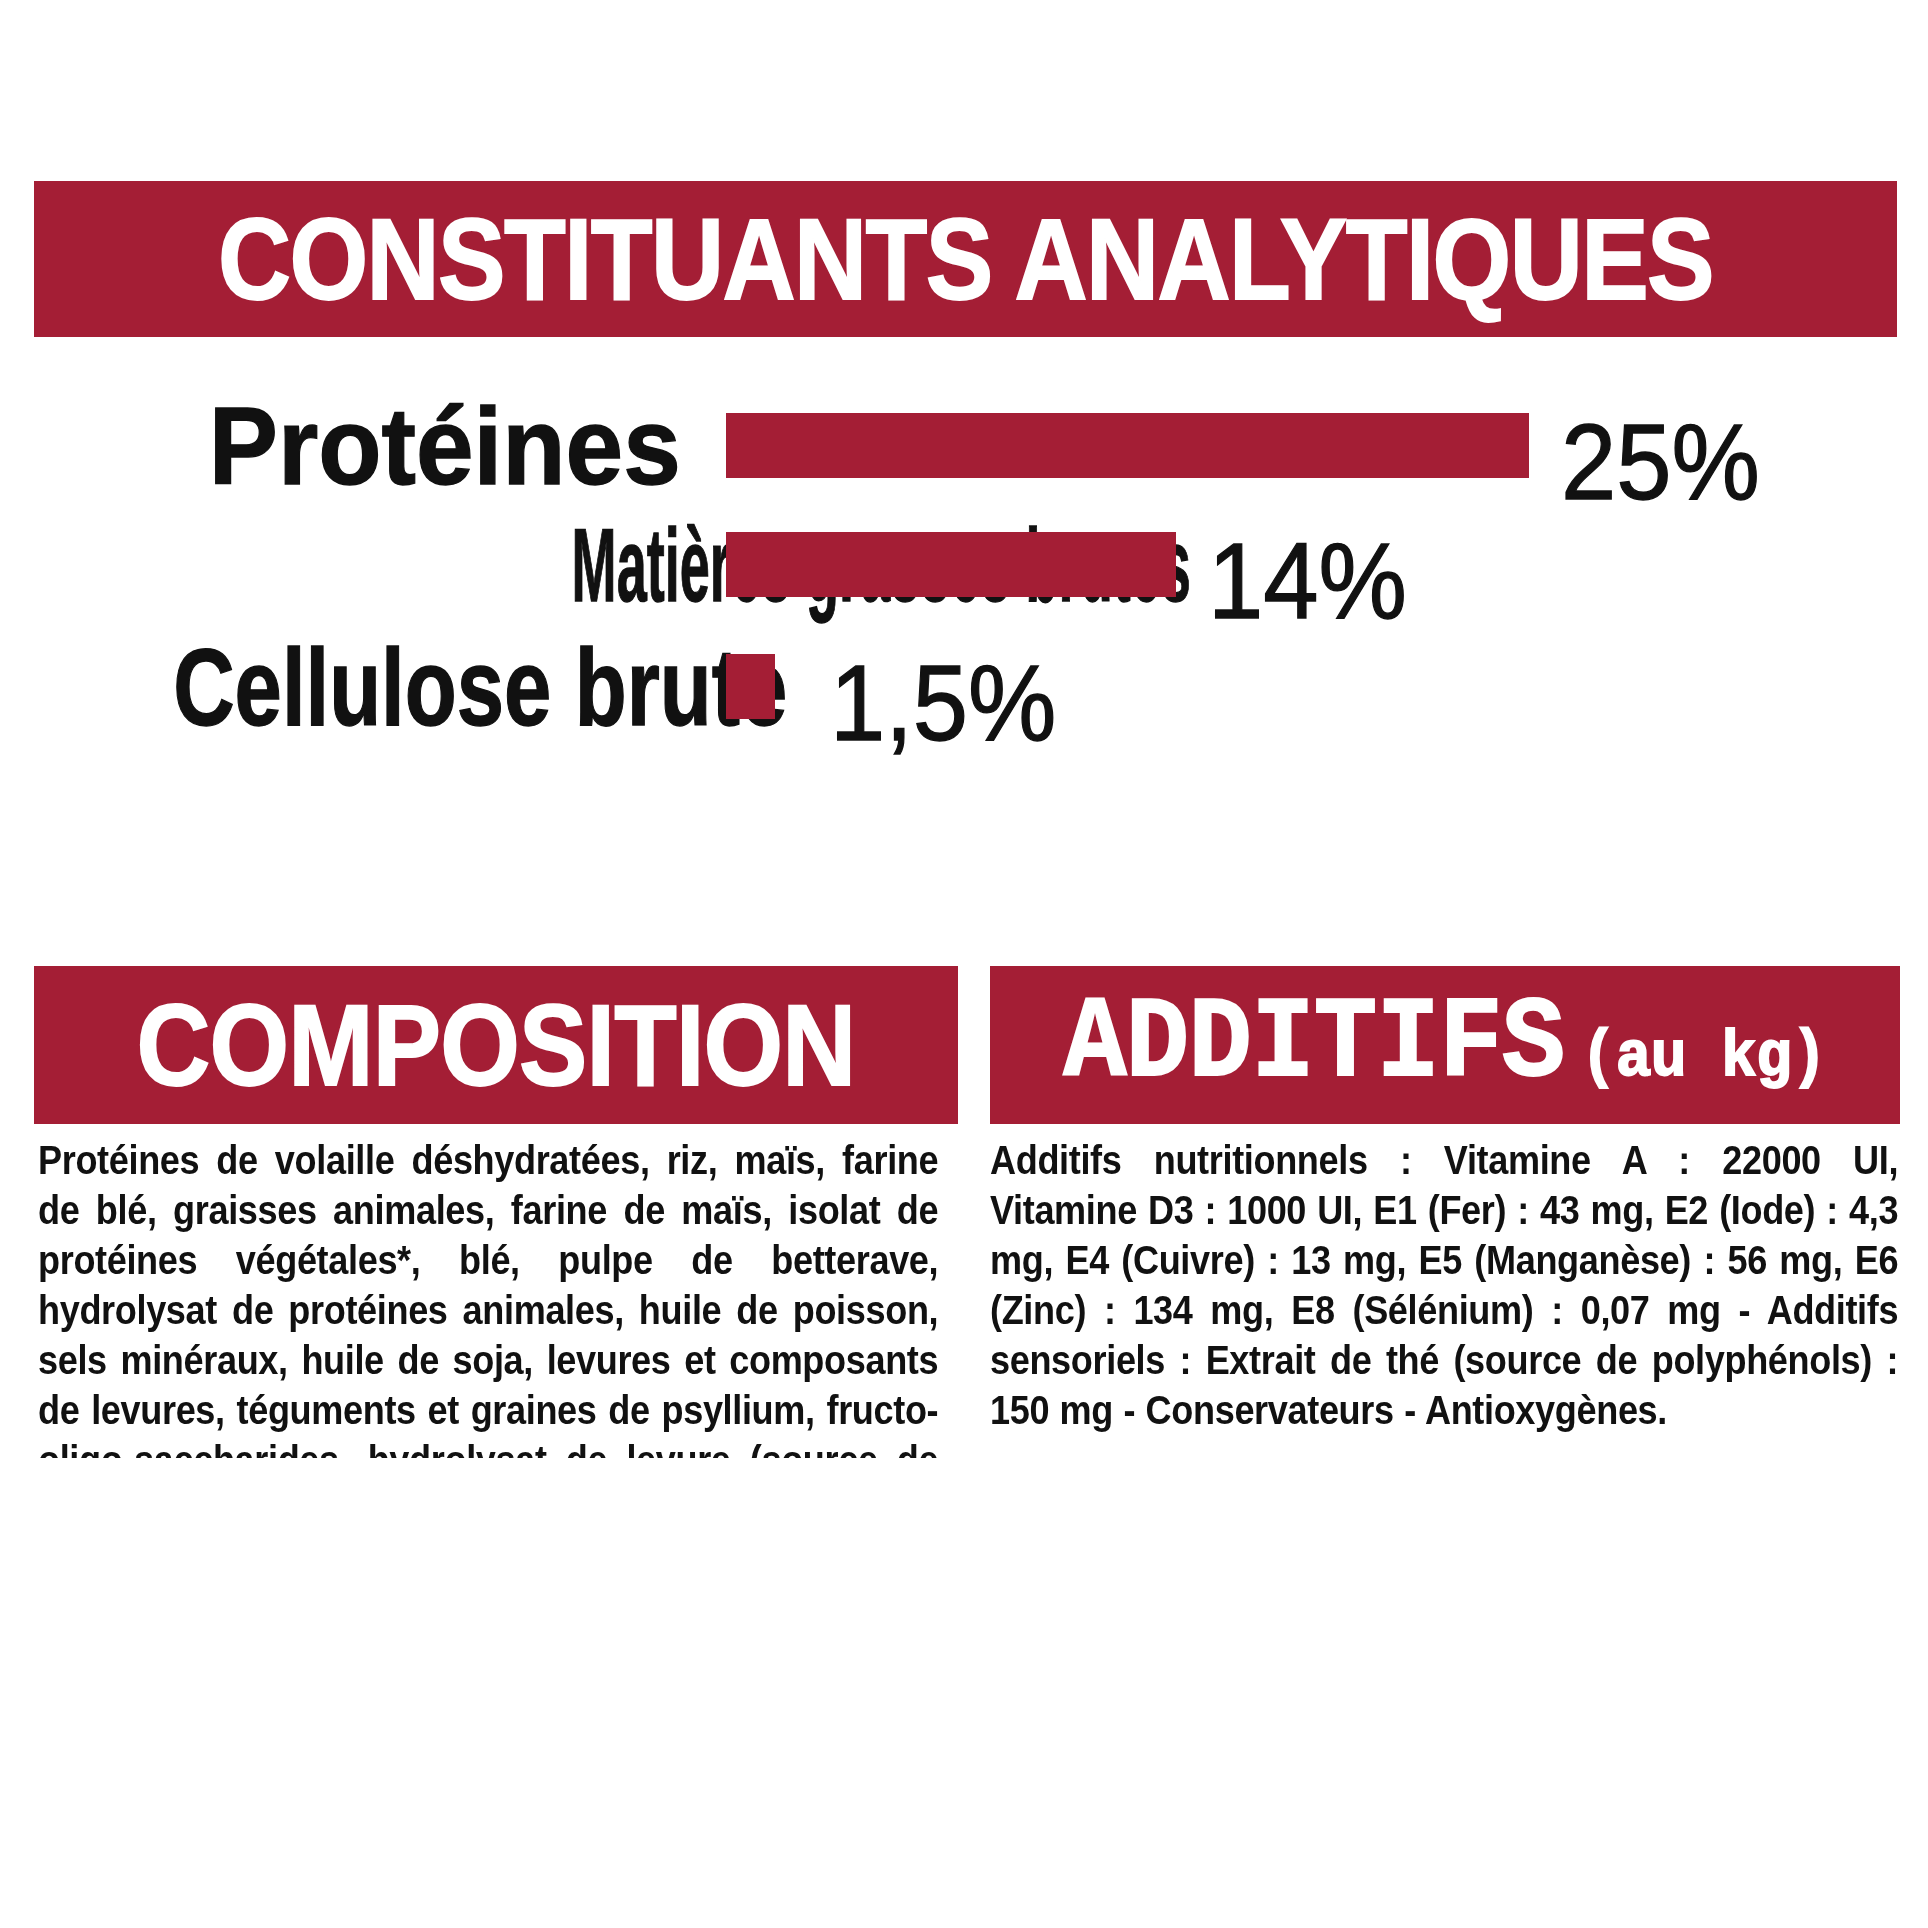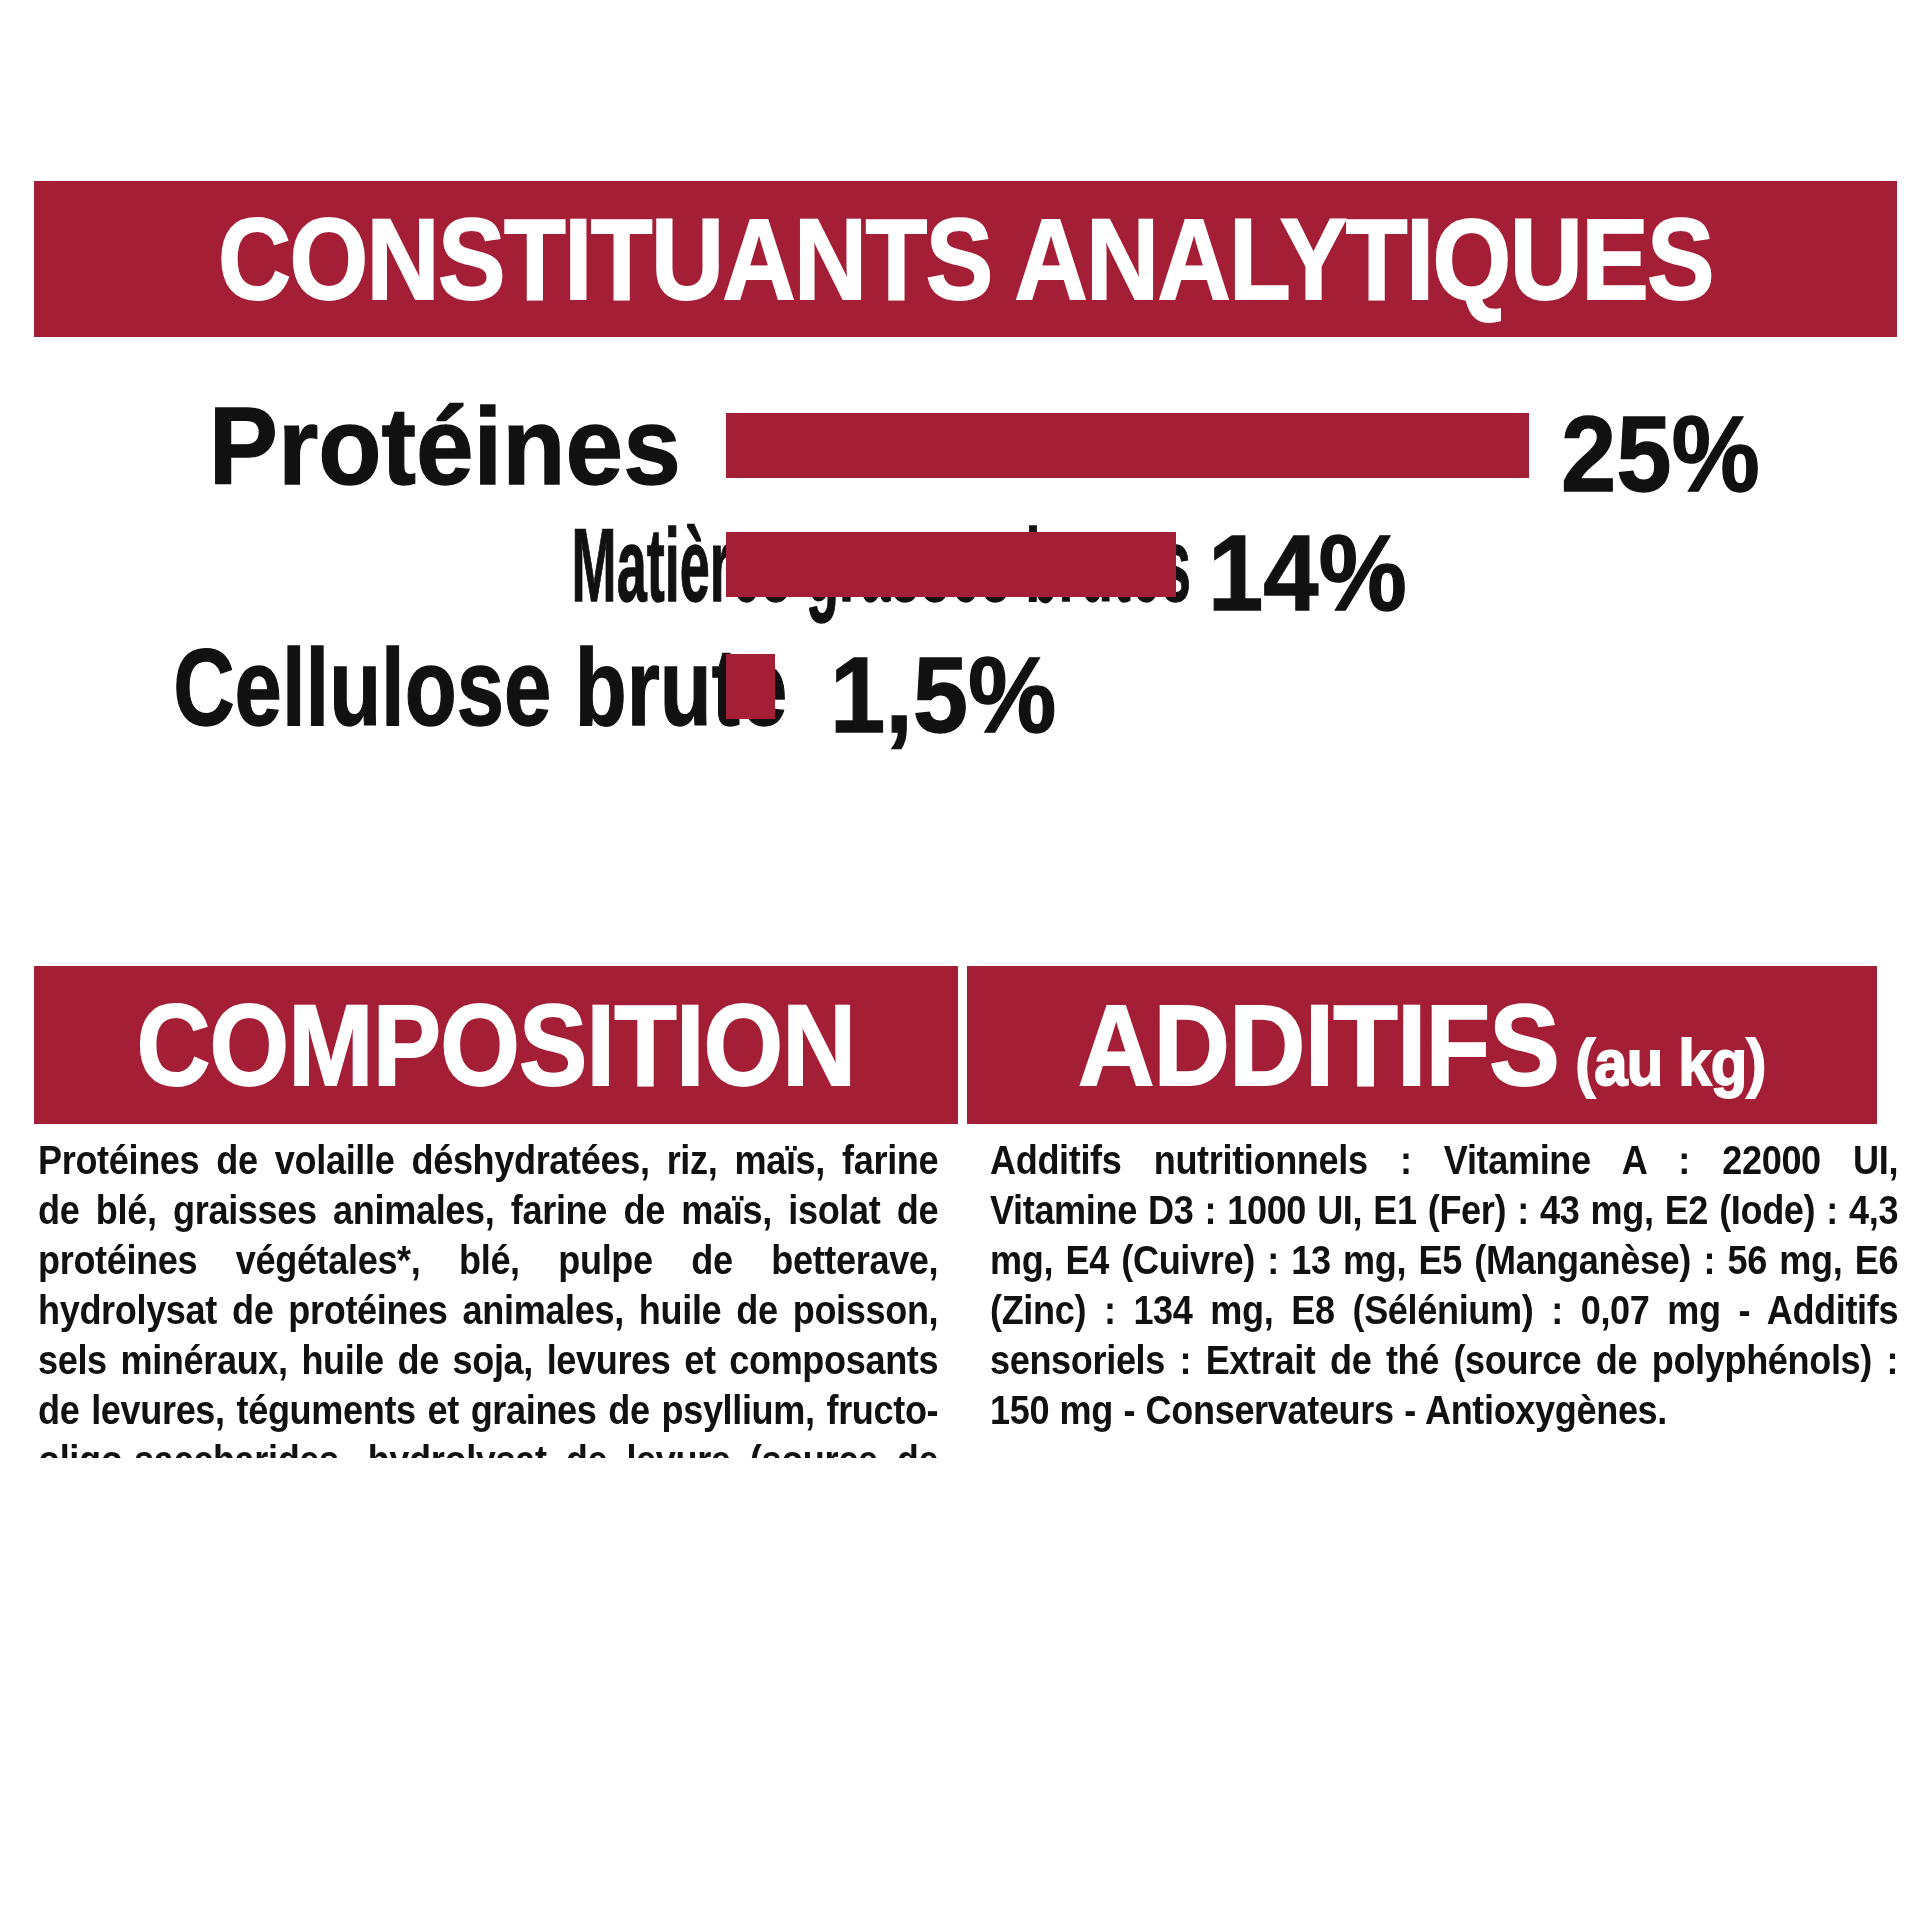--- a/index.html
+++ b/index.html
@@ -10,21 +10,21 @@
   
   .banner{
     position:absolute;color:#fff;text-align:center;font-weight:bold;white-space:nowrap;
     -webkit-text-stroke:1.8px currentColor;
   }
   .banner .squeeze{display:inline-block;transform-origin:center center;}
   .banner-main{left:34px;top:181px;width:1863px;height:156px;line-height:156px;font-size:115px;}
   .banner-main .squeeze{transform:scaleX(0.88);letter-spacing:-1.8px;}
   .banner-comp{left:34px;top:966px;width:924px;height:158px;line-height:158px;font-size:115px;}
   .banner-comp .squeeze{transform:scaleX(0.89);letter-spacing:-0.9px;}
-  .banner-add{left:967px;top:966px;width:910px;height:158px;line-height:158px;}
+  .banner-add{left:990px;top:966px;width:910px;height:158px;line-height:158px;font-family:Liberation Mono, monospace;}
   .banner-add .squeeze{transform:scaleX(0.92);letter-spacing:-0.9px;}
   .banner-add .big{font-size:115px;}
   .banner-add .small{font-size:65px;margin-left:17.6px;}
   
   .chart{position:absolute;left:0;top:0;width:1929px;height:776px;}
   .chart-row{position:absolute;left:0;width:1929px;height:124px;}
   .row0{top:384px;}
   .row1{top:503px;}
   .row2{top:625px;}
   .bar-label{
@@ -34,21 +34,21 @@
   }
   .bar-label .squeeze{display:inline-block;transform-origin:right center;}
   .row0 .bar-label{font-size:109px;margin-left:34px;}
   .row0 .bar-label .squeeze{transform:scaleX(0.95);}
   .row1 .bar-label{font-size:104px;}
   .row1 .bar-label .squeeze{transform:scaleX(0.52);}
   .row2 .bar-label{font-size:109px;}
   .row2 .bar-label .squeeze{transform:scaleX(0.78);}
   .bar{position:absolute;left:726px;top:29px;height:65px;}
   .bar-value{
-    position:absolute;top:8px;height:124px;line-height:124px;font-size:108px;font-weight:bold;
+    position:absolute;top:16px;height:124px;line-height:124px;font-size:108px;font-weight:normal;
     white-space:nowrap;-webkit-text-stroke:1.3px currentColor;
   }
   .bar-value .squeeze{display:inline-block;transform-origin:left center;transform:scaleX(0.92);}
   
   .body-text{
     position:absolute;top:1135px;font-size:41px;line-height:50px;font-weight:bold;
     text-align:justify;transform-origin:top left;transform:scaleX(0.88);
     letter-spacing:-0.4px;word-spacing:0.9px;
   }
   .body-left{left:38px;width:1023px;}

